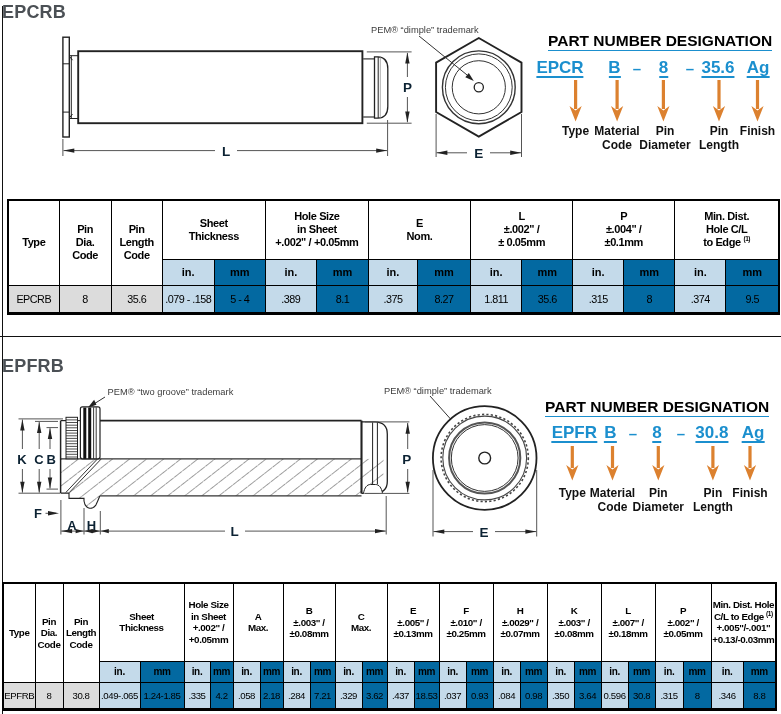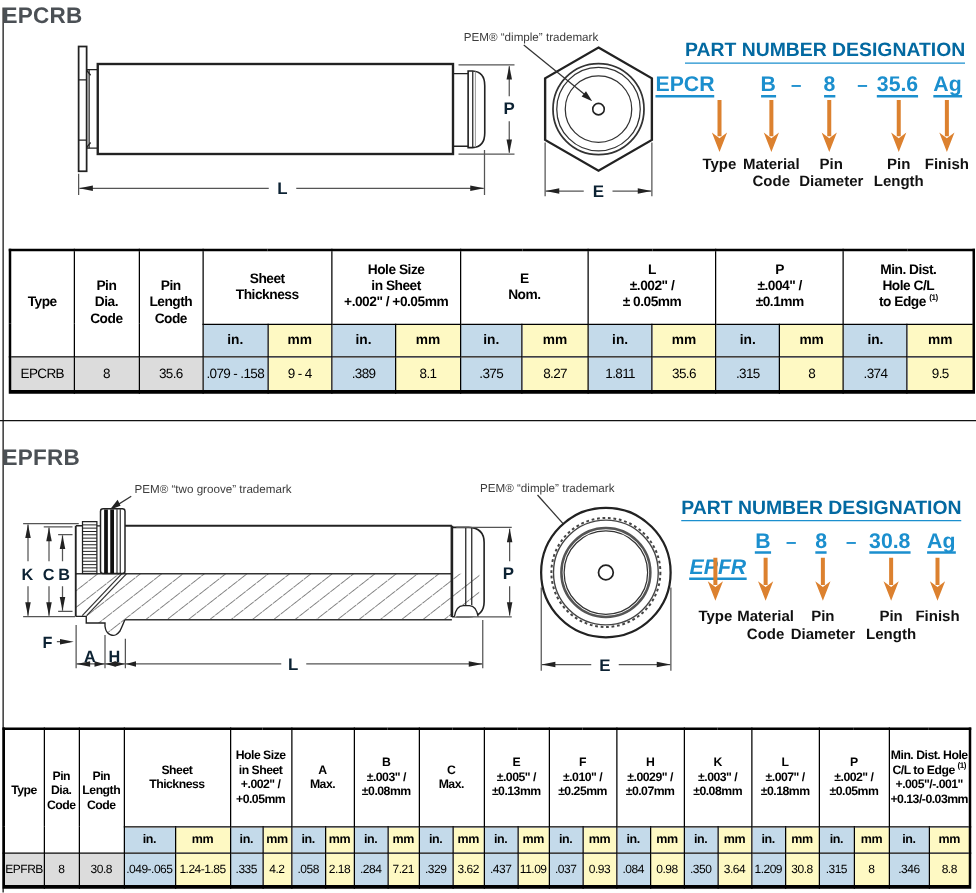--- a/index.html
+++ b/index.html
@@ -1,31 +1,31 @@
 <!DOCTYPE html>
 <html><head>
 <meta charset="utf-8">
 <style>
 html,body{margin:0;padding:0;}
 body{width:781px;height:714px;position:relative;background:#fff;font-family:"Liberation Sans",sans-serif;overflow:hidden;}
 .abs{position:absolute;}
 .sect-title{font-weight:bold;font-size:18px;color:#4b5055;letter-spacing:0.2px;line-height:18px;}
-.pn-title{font-weight:bold;font-size:15.5px;color:#0369a1;border-bottom:1.6px solid #1b8fce;letter-spacing:0;line-height:15px;padding-bottom:2px;white-space:nowrap;}
+.pn-title{font-weight:bold;font-size:15.5px;color:#000000;border-bottom:1.6px solid #1b8fce;letter-spacing:0;line-height:15px;padding-bottom:2px;white-space:nowrap;}
 .code{position:absolute;transform:translateX(-50%);font-weight:bold;font-size:17px;color:#1b8fce;border-bottom:2px solid #1b8fce;line-height:15px;padding-bottom:1px;white-space:nowrap;}
 .dash{position:absolute;transform:translateX(-50%);font-weight:bold;font-size:15px;color:#1b8fce;line-height:15px;white-space:nowrap;}
 .pnlab{position:absolute;transform:translateX(-50%);font-weight:bold;font-size:12px;color:#111;line-height:13.5px;text-align:center;white-space:nowrap;}
 table{border-collapse:collapse;table-layout:fixed;}
 td,th{padding:0;margin:0;overflow:hidden;}
 .t1 th,.t1 td{border:1.6px solid #000;}
 .t2 th,.t2 td{border:1.4px solid #000;}
 .hdr{font-weight:bold;color:#000;text-align:center;vertical-align:middle;background:#fff;}
 .t1 .hdr{font-size:11px;line-height:13px;letter-spacing:-0.4px;}
 .t2 .hdr{font-size:9.8px;line-height:11.5px;letter-spacing:-0.4px;}
 .bl{background:#c4daea;margin-left:32px;}
-.cr{background:#fef9c3;}
+.cr{background:#0369a1;}
 .gy{background:#dcdcdc;}
 .sub{font-weight:bold;text-align:center;vertical-align:middle;}
 .t1 .sub{font-size:11px;}
 .t2 .sub{font-size:10px;letter-spacing:-0.3px;}
 .dat{font-weight:normal;text-align:center;vertical-align:middle;color:#000;}
 .t1 .dat{font-size:10.8px;letter-spacing:-0.5px;}
 .t2 .dat{font-size:9.6px;letter-spacing:-0.4px;}
 sup{font-size:6.5px;vertical-align:super;line-height:0;}
 </style>
 </head>
@@ -287,21 +287,21 @@
 <path d="M433.3,531.6 L444.3,529.4 L444.3,533.8 Z" fill="#222" stroke="none"></path>
 <path d="M536.4,531.6 L525.4,529.4 L525.4,533.8 Z" fill="#222" stroke="none"></path>
 </g>
 <text x="484" y="536.5" font-size="13.5" font-weight="bold" fill="#0c2233" text-anchor="middle" font-family="Liberation Sans, sans-serif">E</text>
 
 </svg>
 
 <div class="abs pn-title" style="left:548px;top:33px;">PART NUMBER DESIGNATION</div>
 
 <div>
-<span class="code" style="left:548px;top:60px;text-align:center;">EPCR</span>
+<span class="code" style="left:560px;top:60px;text-align:center;">EPCR</span>
 <span class="code" style="left:614.5px;top:60px;">B</span>
 <span class="dash" style="left:637px;top:61px;">–</span>
 <span class="code" style="left:663.5px;top:60px;">8</span>
 <span class="dash" style="left:690px;top:61px;">–</span>
 <span class="code" style="left:718px;top:60px;">35.6</span>
 <span class="code" style="left:758px;top:60px;">Ag</span>
 </div>
 
 <svg class="abs" style="left:540px;top:80px;" width="241" height="45" viewBox="0 0 241 45">
 <g fill="#dc812f">
@@ -322,21 +322,21 @@
 <span class="pnlab" style="left:575.5px;top:125px;">Type</span>
 <span class="pnlab" style="left:617px;top:125px;">Material<br>Code</span>
 <span class="pnlab" style="left:665px;top:125px;">Pin<br>Diameter</span>
 <span class="pnlab" style="left:719px;top:125px;">Pin<br>Length</span>
 <span class="pnlab" style="left:757.5px;top:125px;">Finish</span>
 </div>
 
 <div class="abs pn-title" style="left:545px;top:399px;">PART NUMBER DESIGNATION</div>
 
 <div>
-<span class="code" style="left:574.3px;top:446px;font-style:italic;">EPFR</span>
+<span class="code" style="left:574.3px;top:425px;">EPFR</span>
 <span class="code" style="left:610.3px;top:425px;">B</span>
 <span class="dash" style="left:633px;top:426px;">–</span>
 <span class="code" style="left:657px;top:425px;">8</span>
 <span class="dash" style="left:681px;top:426px;">–</span>
 <span class="code" style="left:711.8px;top:425px;">30.8</span>
 <span class="code" style="left:753px;top:425px;">Ag</span>
 </div>
 
 <svg class="abs" style="left:540px;top:446px;" width="241" height="45" viewBox="0 0 241 45">
 <g fill="#dc812f">
@@ -403,21 +403,21 @@
 <td class="sub bl">in.</td>
         <td class="sub cr">mm</td>
 <td class="sub bl">in.</td>
         <td class="sub cr">mm</td>
 </tr>
 <tr style="height:28px;">
 <td class="dat gy">EPCRB</td>
         <td class="dat gy">8</td>
         <td class="dat gy">35.6</td>
 <td class="dat bl">.079 - .158</td>
-        <td class="dat cr">9 - 4</td>
+        <td class="dat cr">5 - 4</td>
 <td class="dat bl">.389</td>
         <td class="dat cr">8.1</td>
 <td class="dat bl">.375</td>
         <td class="dat cr">8.27</td>
 <td class="dat bl">1.811</td>
         <td class="dat cr">35.6</td>
 <td class="dat bl">.315</td>
         <td class="dat cr">8</td>
 <td class="dat bl">.374</td>
         <td class="dat cr">9.5</td>
@@ -507,28 +507,28 @@
         <td class="dat cr">1.24-1.85</td>
 <td class="dat bl">.335</td>
         <td class="dat cr">4.2</td>
 <td class="dat bl">.058</td>
         <td class="dat cr">2.18</td>
 <td class="dat bl">.284</td>
         <td class="dat cr">7.21</td>
 <td class="dat bl">.329</td>
         <td class="dat cr">3.62</td>
 <td class="dat bl">.437</td>
-        <td class="dat cr">11.09</td>
+        <td class="dat cr">18.53</td>
 <td class="dat bl">.037</td>
         <td class="dat cr">0.93</td>
 <td class="dat bl">.084</td>
         <td class="dat cr">0.98</td>
 <td class="dat bl">.350</td>
         <td class="dat cr">3.64</td>
-<td class="dat bl">1.209</td>
+<td class="dat bl">0.596</td>
         <td class="dat cr">30.8</td>
 <td class="dat bl">.315</td>
         <td class="dat cr">8</td>
 <td class="dat bl">.346</td>
         <td class="dat cr">8.8</td>
 </tr>
 </tbody>
   </table>
 
 </body></html>

